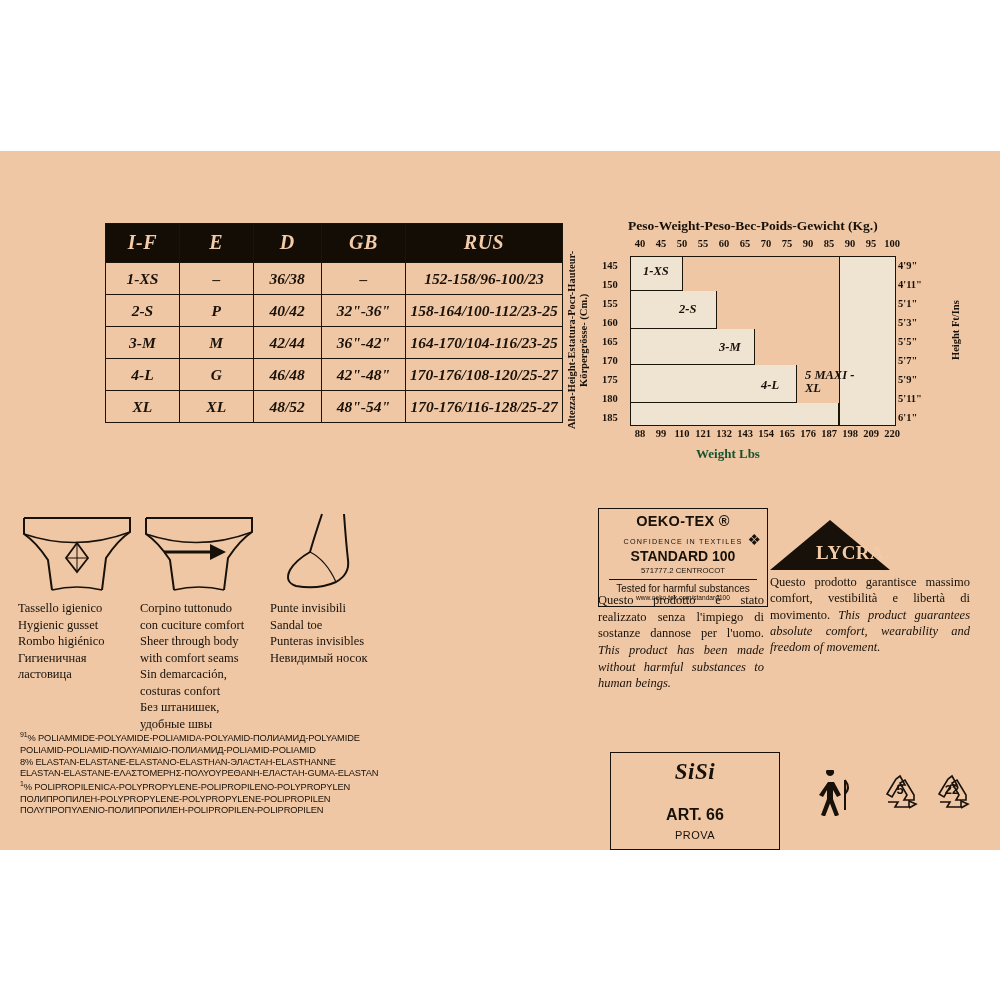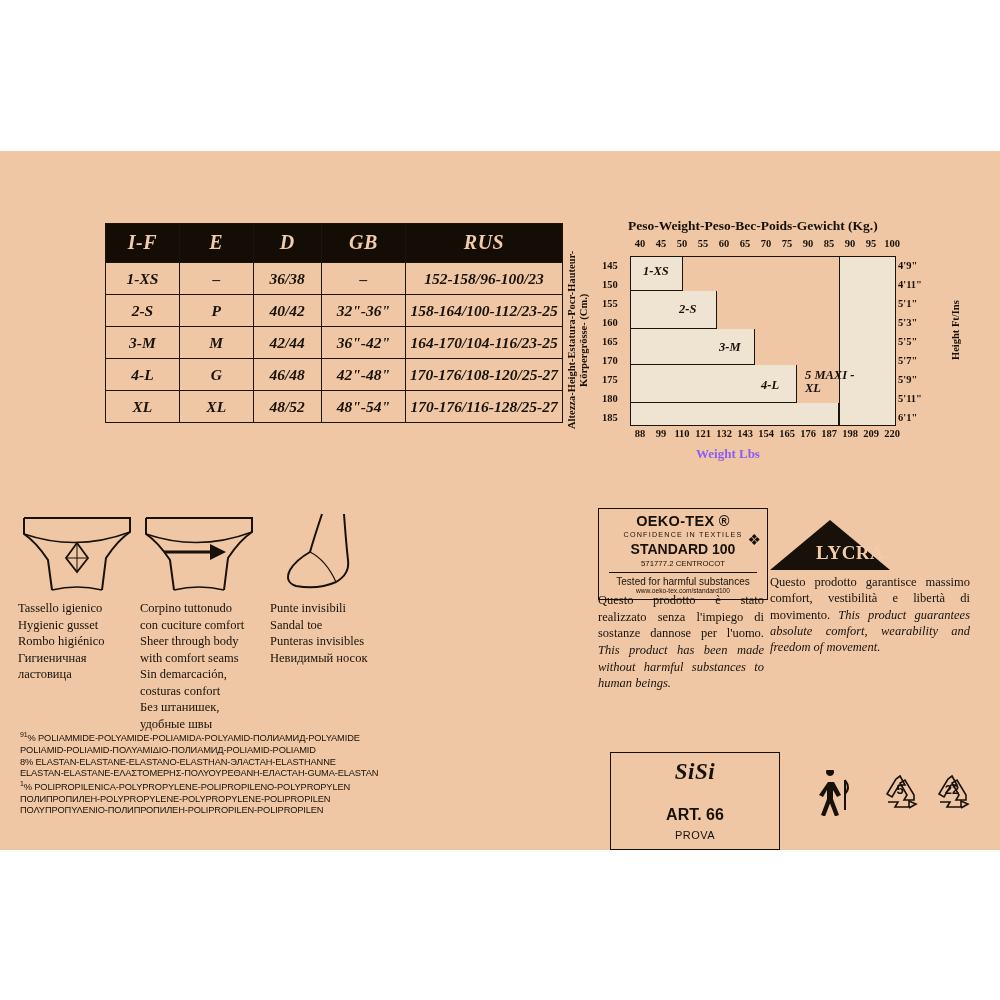--- a/index.html
+++ b/index.html
@@ -10,21 +10,21 @@
   
   .sizetable{position:absolute;left:105px;top:223px;width:458px;border-collapse:collapse;}
   .sizetable td,.sizetable th{border:1.6px solid #1b1408;text-align:center;font-style:italic;font-weight:bold;color:#19120a;}
   .sizetable thead th{background:#140d05;color:#f3cba8;font-size:20px;padding:7px 2px 8px;letter-spacing:.5px;}
   .sizetable tbody td{font-size:15.5px;padding:6.5px 2px;background:transparent;}
   .c-if{width:74px;} .c-e{width:74px;} .c-d{width:66px;} .c-gb{width:82px;} .c-rus{width:162px;}
 
   
   #chart{position:absolute;left:568px;top:218px;width:390px;height:250px;}
   #chart .caption-top{position:absolute;left:60px;top:0;font-size:13.5px;font-weight:bold;color:#17110a;white-space:nowrap;}
-  #chart .caption-bottom{position:absolute;left:128px;top:228px;font-size:13px;font-weight:bold;color:#8b5cf6;}
+  #chart .caption-bottom{position:absolute;left:128px;top:228px;font-size:13px;font-weight:bold;color:#14532d;}
   #chart .vlabel{position:absolute;font-size:10.5px;font-weight:bold;color:#17110a;writing-mode:vertical-rl;transform:rotate(180deg);line-height:1.15;text-align:center;}
   #vlabel-left{left:-2px;top:32px;height:180px;}
   #vlabel-right{right:-4px;top:52px;height:120px;}
   #plot{position:absolute;left:62px;top:38px;width:264px;height:168px;border:1.5px solid #1b1408;background:transparent;}
   .xtick{position:absolute;top:20px;font-size:10.5px;font-weight:bold;color:#17110a;transform:translateX(-50%);}
   .xtick-b{position:absolute;top:210px;font-size:10.5px;font-weight:bold;color:#17110a;transform:translateX(-50%);}
   .ytick{position:absolute;left:34px;font-size:10.5px;font-weight:bold;color:#17110a;transform:translateY(-50%);}
   .ytick-r{position:absolute;left:330px;font-size:10.5px;font-weight:bold;color:#17110a;transform:translateY(-50%);}
   .band{position:absolute;box-sizing:border-box;}
   .band-fill{background:#efe3d2;}
@@ -32,21 +32,21 @@
 
   
   .picto{position:absolute;}
   .picto .art{width:118px;height:80px;}
   .picto .txt{font-size:12.5px;color:#17110a;line-height:1.32;margin-top:4px;width:132px;}
   #picto1{left:18px;top:512px;} #picto2{left:140px;top:512px;} #picto3{left:270px;top:512px;}
 
   
   #oeko{position:absolute;left:598px;top:508px;width:160px;border:1.3px solid #17110a;background:transparent;text-align:center;padding:4px 4px 5px;}
   #oeko .l1{font-size:14.5px;font-weight:bold;letter-spacing:.3px;color:#17110a;font-family:"Liberation Sans",sans-serif;}
-  #oeko .l2{font-size:7.2px;letter-spacing:1.2px;color:#17110a;font-family:"Liberation Sans",sans-serif;margin-top:1px;}
+  #oeko .l2{font-size:7.2px;letter-spacing:1.2px;color:#17110a;font-family:"Liberation Sans",sans-serif;margin-top:8px;}
   #oeko .l3{font-size:14px;font-weight:bold;color:#17110a;font-family:"Liberation Sans",sans-serif;margin-top:2px;}
   #oeko .l4{font-size:7.8px;color:#17110a;font-family:"Liberation Sans",sans-serif;margin-top:2px;}
   #oeko .rule{border-top:1px solid #17110a;margin:4px 6px 3px;}
   #oeko .l5{font-size:10px;color:#17110a;font-family:"Liberation Sans",sans-serif;}
   #oeko .l6{font-size:6.6px;color:#17110a;font-family:"Liberation Sans",sans-serif;}
   #oeko-mark{position:absolute;right:6px;top:22px;font-size:15px;color:#17110a;}
   #oekotext{position:absolute;left:598px;top:592px;width:166px;font-size:12.5px;color:#17110a;line-height:1.33;text-align:justify;}
   #oekotext .it{font-style:italic;}
 
   

